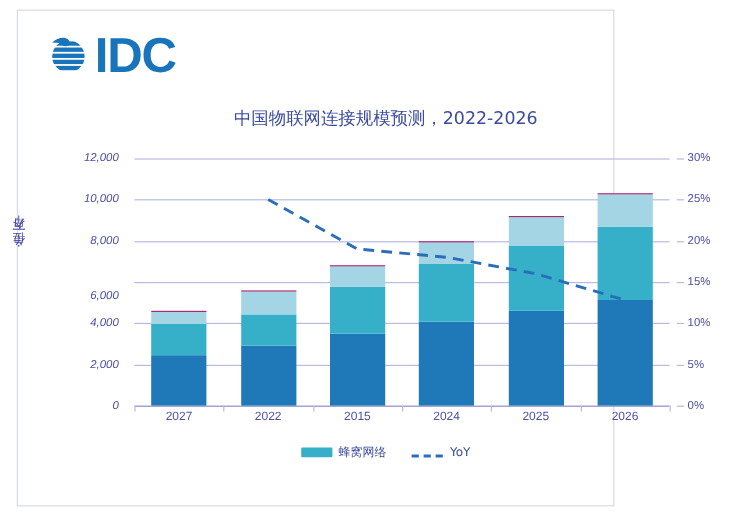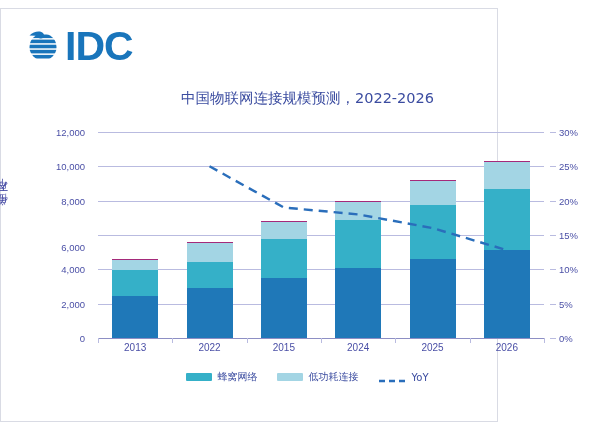--- a/index.html
+++ b/index.html
@@ -13,21 +13,21 @@
   #screenshot {
     position: relative;
     width: 613px;
     height: 430px;
     background: #ffffff;
     overflow: hidden;
     box-sizing: border-box;
   }
   .frame {
     position: absolute;
-    left: 0;
+    left: 14px;
     top: 8px;
     width: 498px;
     height: 414px;
     border: 1px solid #d9dbe4;
     background: #ffffff;
     box-sizing: border-box;
   }
 
   
   .logo-wrap {
@@ -90,21 +90,21 @@
   }
   .y-left-labels { left: 34px; }
   .y-right-labels { left: 549px; }
   .ylab {
     position: absolute;
     font-size: 9.5px;
     color: #4a4fa6;
     transform: translateY(-50%);
     white-space: nowrap;
   }
-  .y-left-labels .ylab { right: 6px; text-align: center; }
+  .y-left-labels .ylab { right: 6px; text-align: center; font-style: italic; }
   .y-right-labels .ylab { left: 9px; text-align: left; }
   .ytick-mark {
     position: absolute;
     left: 0;
     width: 6px;
     height: 1px;
     background: #b9bbe0;
   }
 
   .axis-label {
@@ -301,38 +301,34 @@
           <div class="seg" style="background: rgb(165, 42, 122); height: 1px; bottom: 175.958px;"></div>
         </div>
         <div class="xtick" style="left: 371.667px; top: 206px;"></div>
         <div class="xtick" style="left: 446px; top: 206px;"></div>
         <svg width="446" height="206" style="position: absolute; left: 0px; top: 0px; overflow: visible;">
           <path d="M111.5 34.3 L185.8 75.5 L260.2 82.4 L334.5 96.1 L408.8 118.1" fill="none" stroke="#2a6ebb" stroke-width="2.4" stroke-dasharray="9,6" stroke-linecap="butt"></path>
         </svg>
       </div>
 
     <div class="xlabels" id="xlabels">
-        <div class="xlab" style="left: 37.1667px;">2013</div>
+        <div class="xlab" style="left: 37.1667px;">2027</div>
         <div class="xlab" style="left: 111.5px;">2022</div>
         <div class="xlab" style="left: 185.833px;">2015</div>
         <div class="xlab" style="left: 260.167px;">2024</div>
         <div class="xlab" style="left: 334.5px;">2025</div>
         <div class="xlab" style="left: 408.833px;">2026</div>
       </div>
 
     <div class="legend" id="legend">
         <div class="legend-item">
           <span class="legend-swatch" style="background: rgb(53, 176, 200);"></span>
           <span class="legend-label">蜂窝网络</span>
         </div>
         <div class="legend-item">
-          <span class="legend-swatch" style="background: rgb(163, 213, 228);"></span>
-          <span class="legend-label">低功耗连接</span>
-        </div>
-        <div class="legend-item">
           <span class="legend-dash"><svg width="28" height="10">
               <path d="M1 5 L27 5" stroke="#2a6ebb" stroke-width="2.4" stroke-dasharray="6,4" fill="none"></path>
             </svg></span>
           <span class="legend-label">YoY</span>
         </div>
       </div>
 
   </div>
 </div>
 

